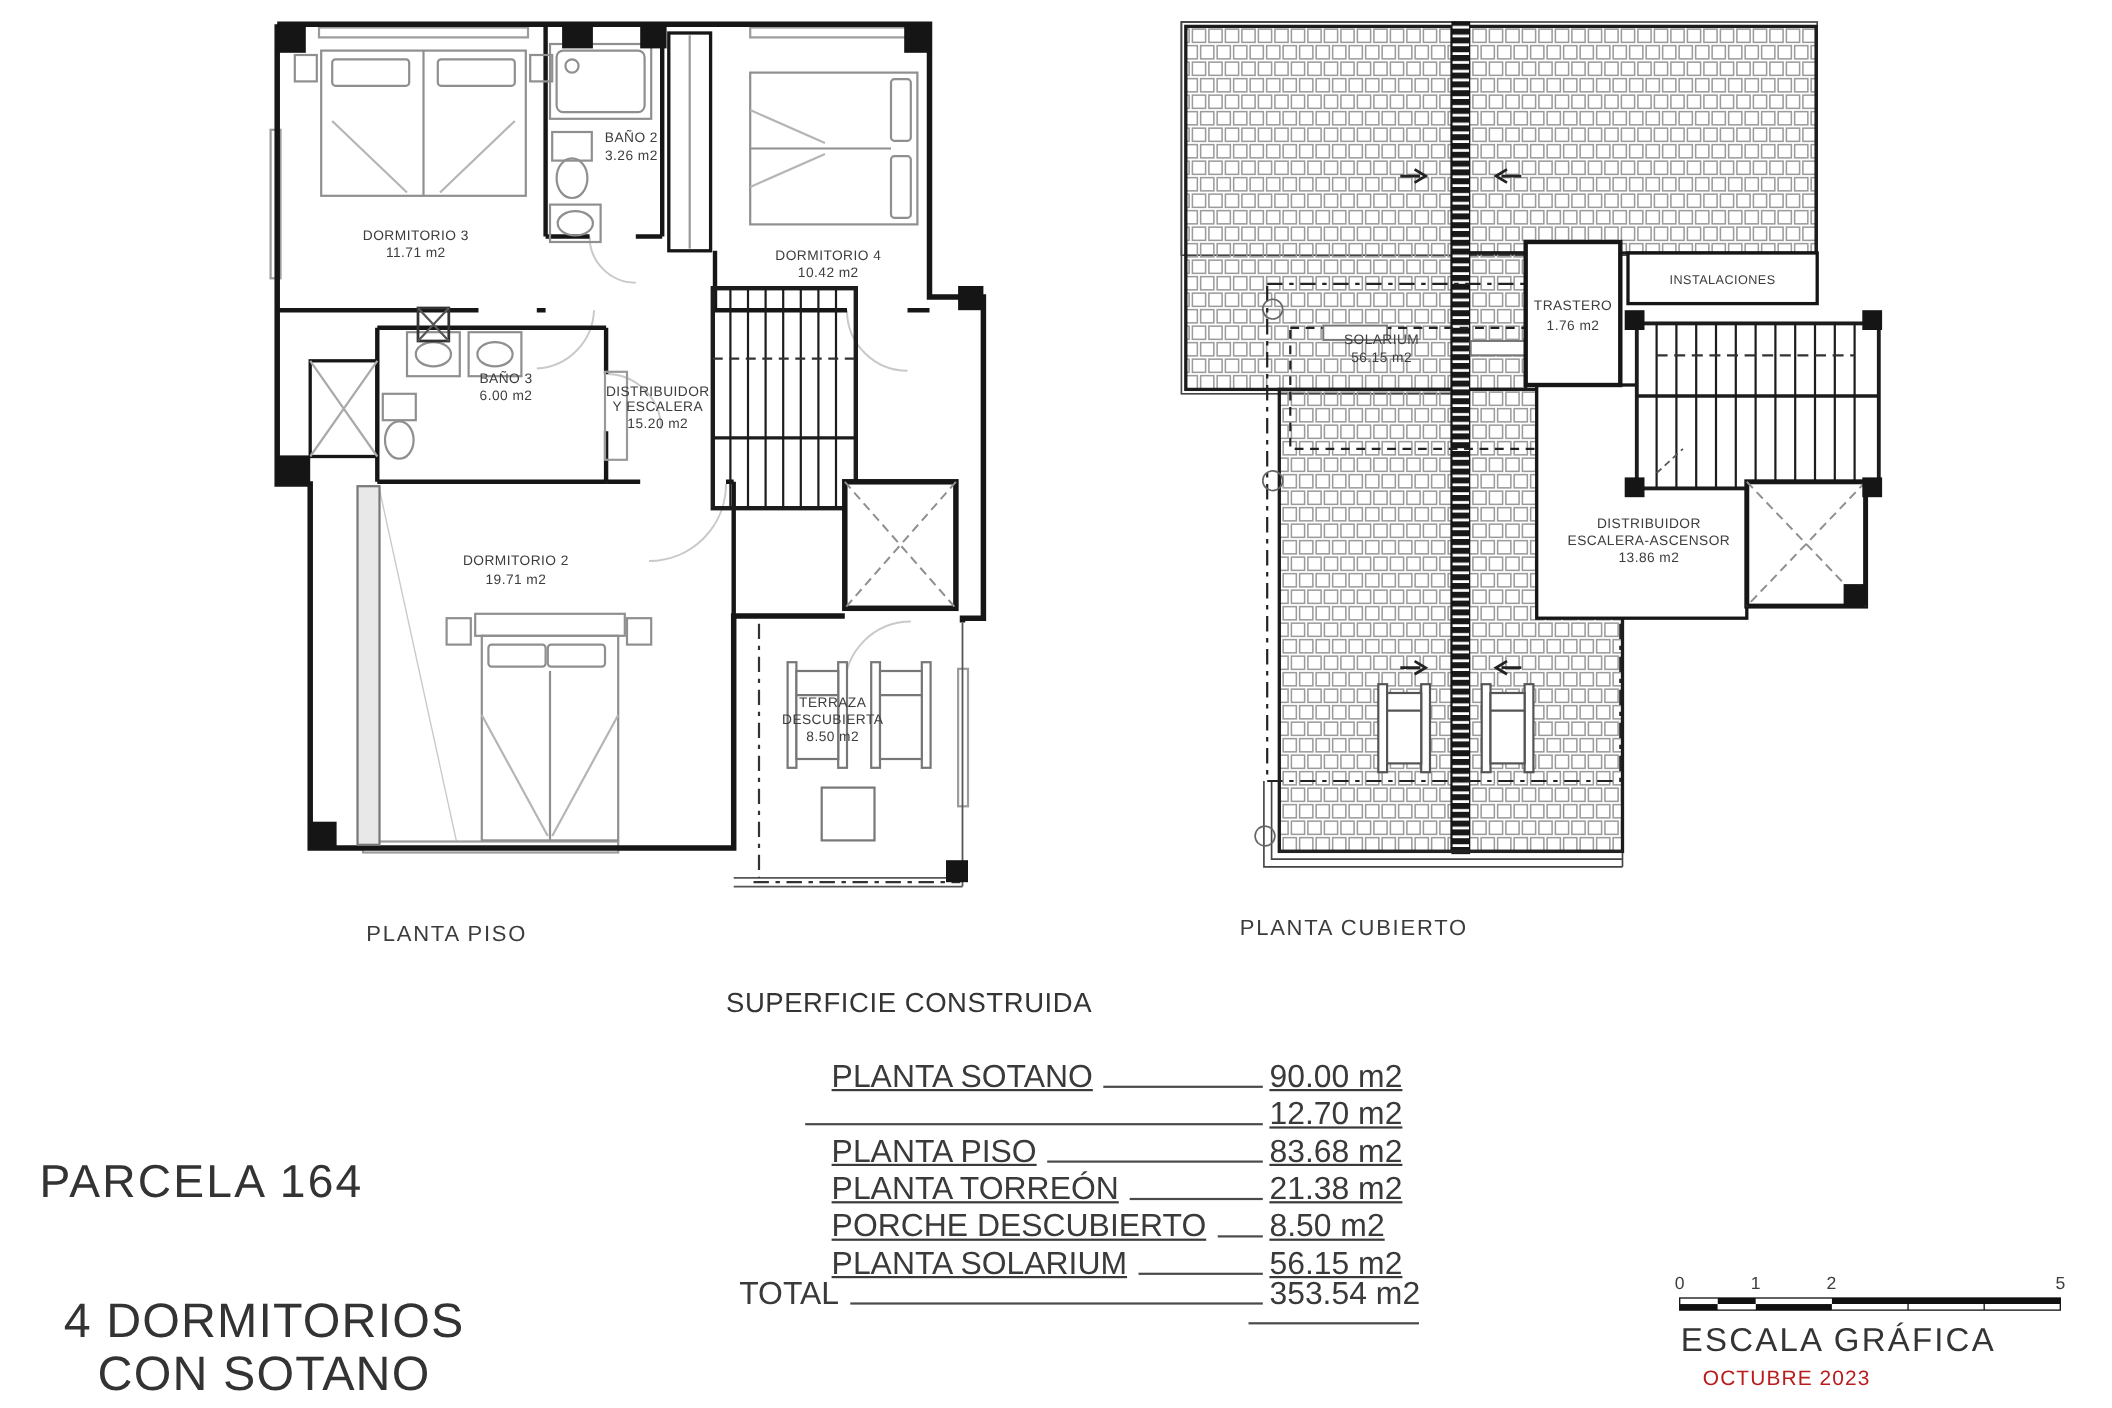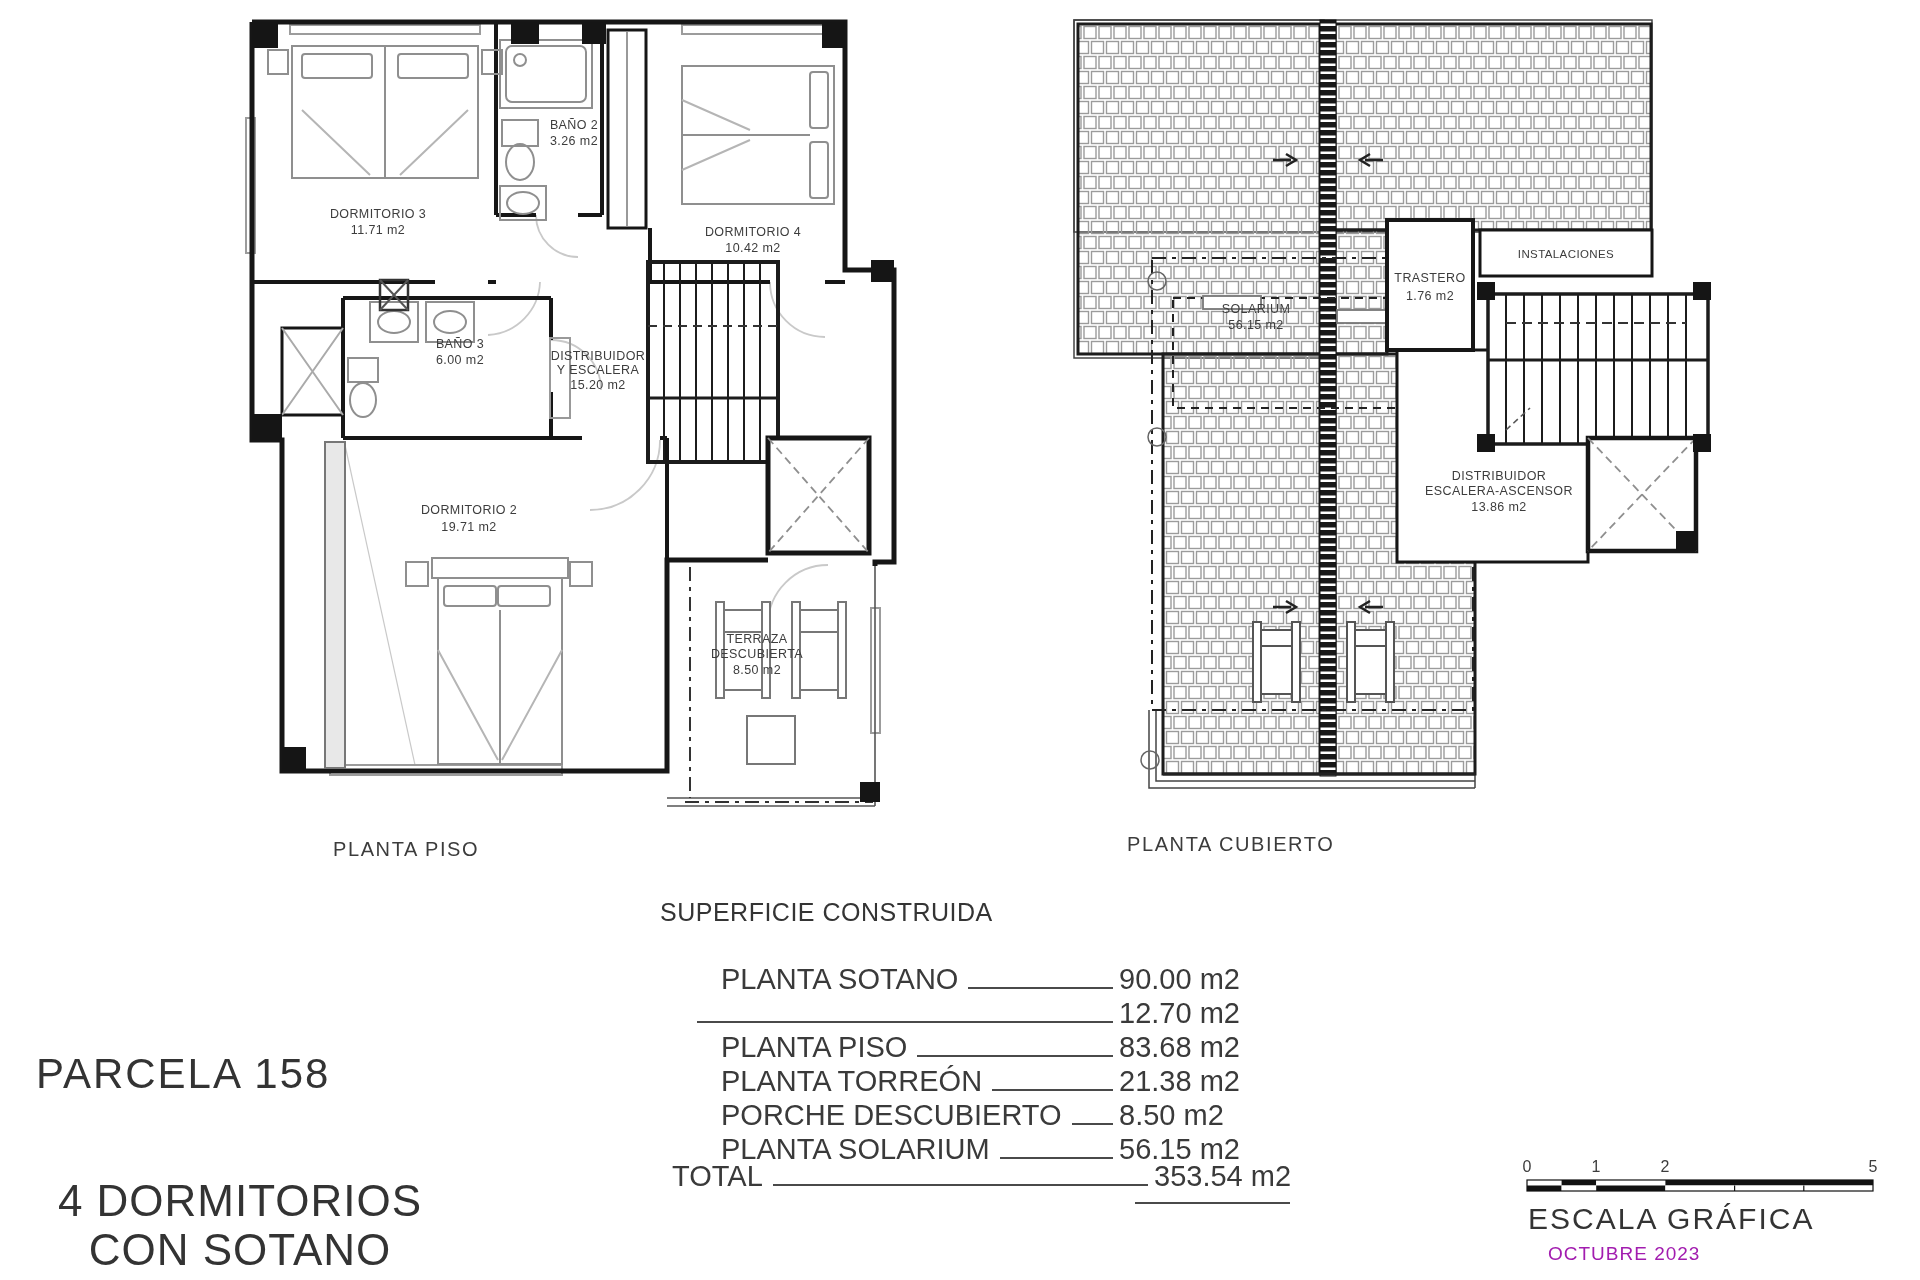--- a/index.html
+++ b/index.html
@@ -2,34 +2,34 @@
 <html><head>
 <meta charset="utf-8">
 <style>
   html,body{margin:0;padding:0;background:#ffffff;}
   body{width:1920px;height:1280px;position:relative;overflow:hidden;
        font-family:"Liberation Sans", sans-serif;color:#3a3a3a;}
   .abs{position:absolute;}
   svg text{font-family:"Liberation Sans", sans-serif;fill:#3d3d3d;}
   .plan-caption{font-size:20px;letter-spacing:1.6px;color:#3c3c3c;}
   #surface-title{left:660px;top:898px;font-size:25px;letter-spacing:.5px;color:#343434;}
-  #surface-table{left:637px;top:962px;width:618px;}
+  #surface-table{left:672px;top:962px;width:618px;text-decoration:underline;}
   .trow{display:flex;align-items:flex-end;height:34px;font-size:29px;color:#3a3a3a;}
   .trow .lbl{white-space:nowrap;padding-left:84px;}
   .trow.total .lbl{padding-left:0;}
   .trow .leader{flex:1;border-bottom:2px solid #4a4a4a;margin:0 6px 7px 10px;}
   .trow .val{width:136px;white-space:nowrap;}
   #sum-line{left:1135px;top:1202px;width:155px;border-top:2px solid #4a4a4a;height:0;}
   #total-row{left:672px;top:1159px;width:618px;}
   #parcela{left:36px;top:1050px;font-size:42px;letter-spacing:2px;color:#333;}
   #subtitle{left:0px;top:1176px;width:390px;text-align:center;font-size:44px;
             line-height:1.12;color:#333;letter-spacing:1px;margin-left:45px;}
   #subtitle span{display:block;}
   #escala-title{left:1528px;top:1202px;font-size:30px;letter-spacing:2px;color:#343434;}
-  #escala-date{left:1548px;top:1243px;font-size:19px;letter-spacing:1px;color:#a21caf;text-align:center;}
+  #escala-date{left:1548px;top:1243px;font-size:19px;letter-spacing:1px;color:#b91c1c;text-align:center;}
 </style>
 </head>
 <body>
 
 <svg class="abs" style="left:230px;top:10px" width="680" height="800" viewBox="0 0 680 800">
 
   <g stroke="#c9c9c9" stroke-width="1.8" fill="none">
     <path d="M310,272 A55,55 0 0 1 258,325"></path>
     <path d="M306,205 A42,42 0 0 0 348,247"></path>
     <path d="M321,330 A50,50 0 0 1 371,380"></path>
@@ -323,21 +323,21 @@
 <div class="abs" id="sum-line"></div>
 
 <div class="abs" id="total-row">
   <div class="trow total">
     <span class="lbl">TOTAL</span>
     <span class="leader"></span>
     <span class="val">353.54 m2</span>
   </div>
 </div>
 
-<div class="abs" id="parcela">PARCELA 158</div>
+<div class="abs" id="parcela">PARCELA 164</div>
 <div class="abs" id="subtitle">
   <span>4 DORMITORIOS</span>
   <span>CON SOTANO</span>
 </div>
 
 <svg class="abs" style="left:1515px;top:1156px" width="380" height="50" viewBox="0 0 380 50">
   <g font-size="16" text-anchor="middle" fill="#222">
     <text x="12" y="16">0</text>
     <text x="81" y="16">1</text>
     <text x="150" y="16">2</text>

